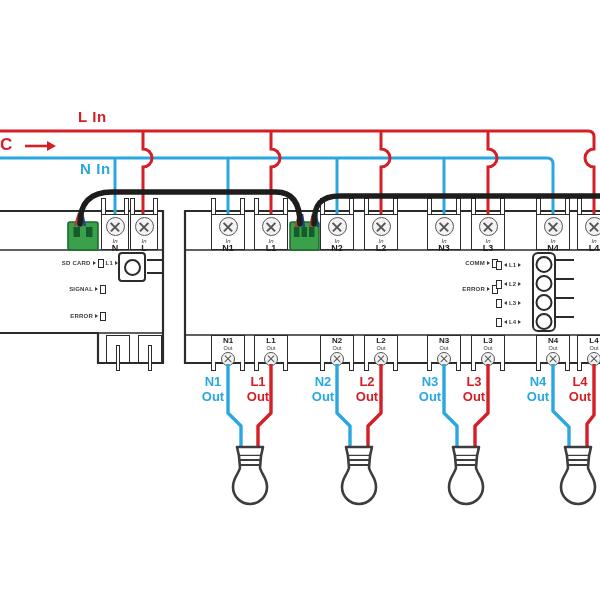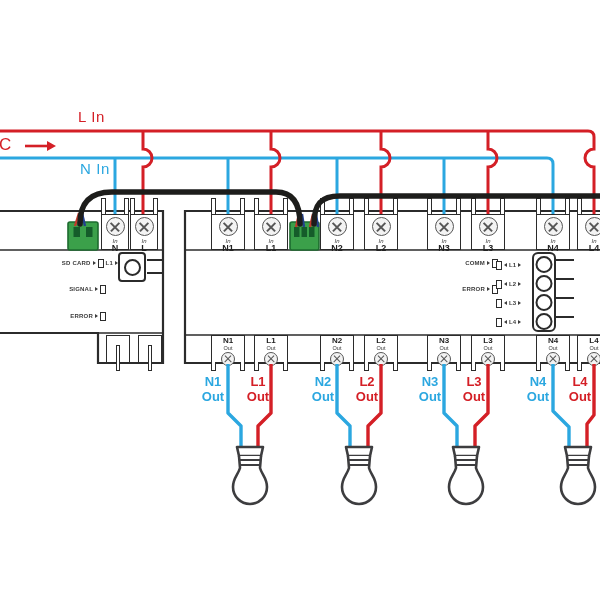--- a/index.html
+++ b/index.html
@@ -3,21 +3,21 @@
 <meta charset="utf-8">
 <title>Wiring Diagram</title>
 <style>
   html,body{margin:0;padding:0;background:#fff;}
   .stage{position:relative;width:600px;height:600px;background:#ffffff;overflow:hidden;
          font-family:"Liberation Sans",sans-serif;color:#2b2b2b;}
   svg{position:absolute;left:0;top:0;pointer-events:none;}
   .lyr{z-index:1;} .wires{z-index:3;}
 
   
-  .inlbl{position:absolute;font-weight:400;font-size:15px;letter-spacing:.6px;z-index:2;text-align:center;}
+  .inlbl{position:absolute;font-weight:700;font-size:15px;letter-spacing:.6px;z-index:2;text-align:center;}
   .lin{left:78px;top:108px;color:#d41f26;}
   .ac{left:-13px;top:135px;font-size:17px;color:#d41f26;}
   .nin{left:80px;top:160px;color:#2ba7e0;}
 
   
   .term{position:absolute;top:214px;width:34px;height:36px;border:1.6px solid #2b2b2b;background:#fff;
         display:flex;flex-direction:column;align-items:center;box-sizing:border-box;z-index:2;}
   .term.narrow{width:28px;}
   .pin{position:absolute;top:-17px;width:5px;height:16px;background:#fff;border:1.4px solid #2b2b2b;border-bottom:none;box-sizing:border-box;}
   .pin.l{left:-1.4px;} .pin.r{right:-1.4px;}

